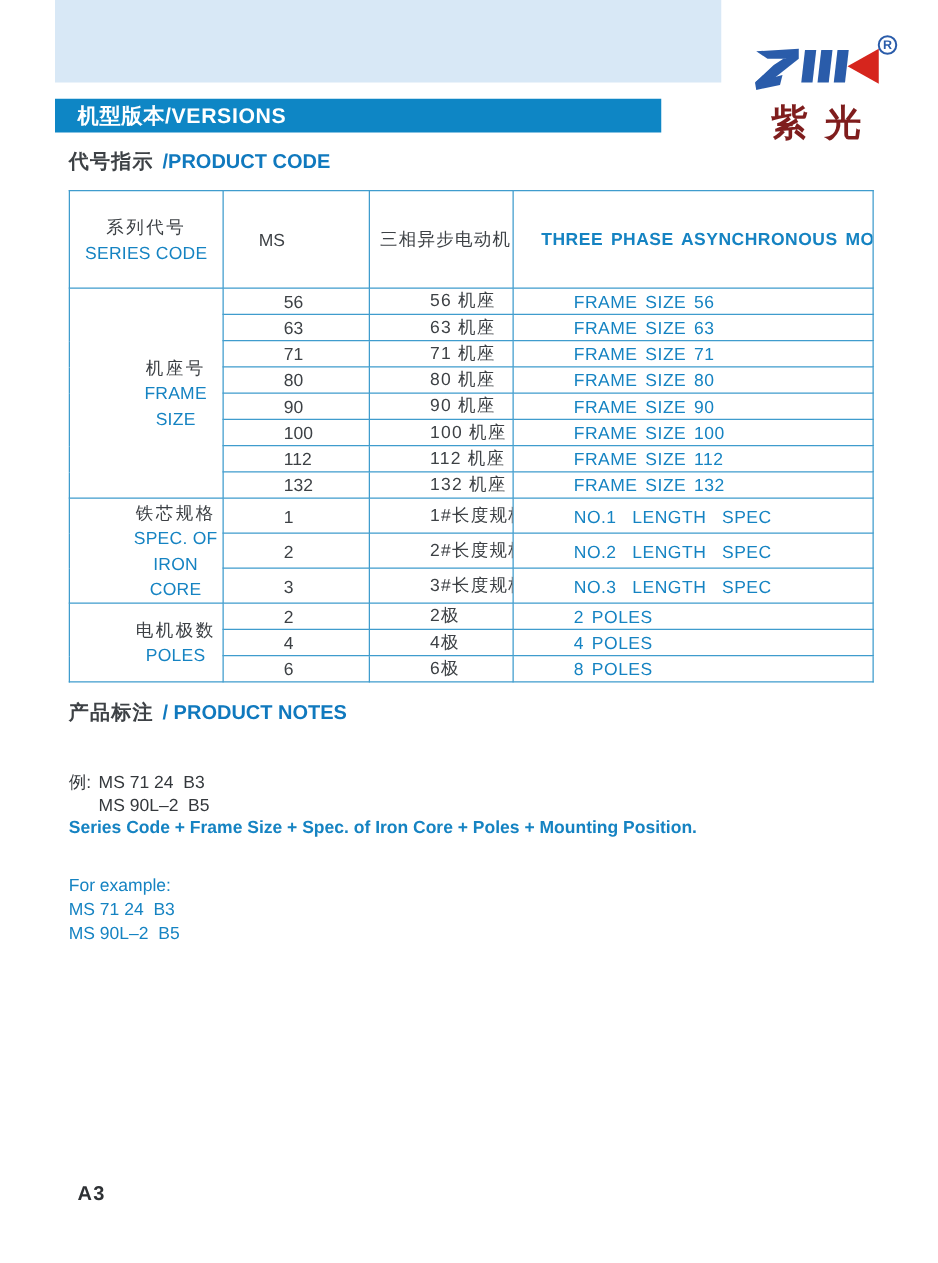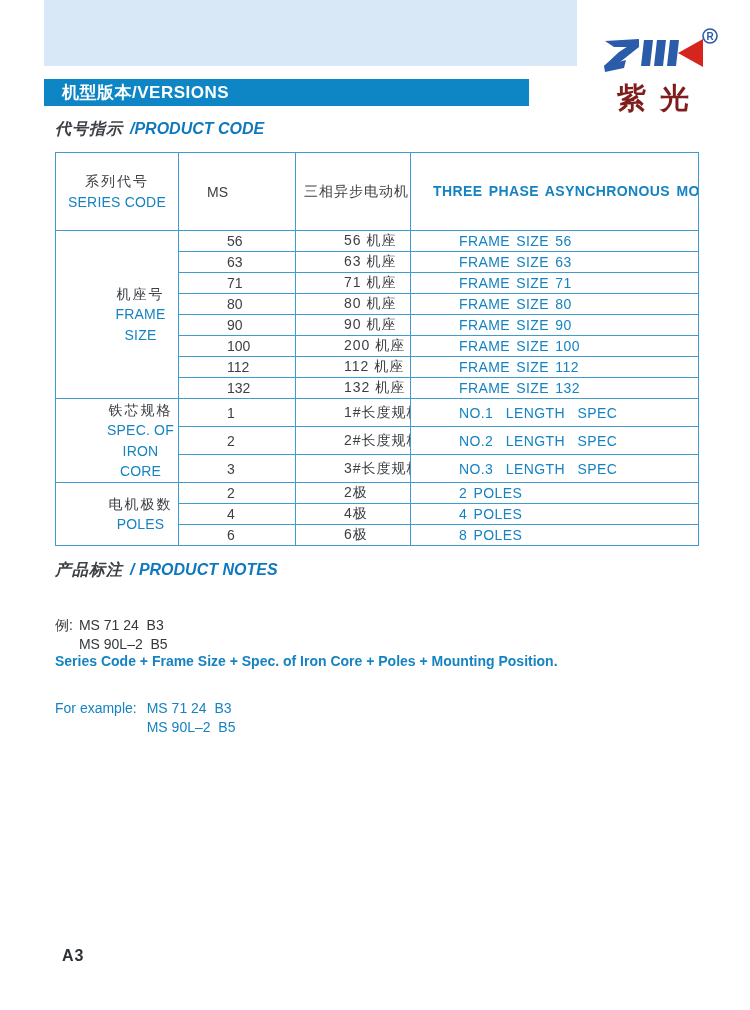--- a/index.html
+++ b/index.html
@@ -16,21 +16,21 @@
   }
   .banner span{color:#ffffff;font-weight:bold;font-size:17px;letter-spacing:0.5px;}
   
   .logo{position:absolute;left:585px;top:26px;width:140px;text-align:center;}
   .logo svg{display:block;margin:0 auto;}
   .brandname{
     margin-top:1px;font-weight:bold;font-size:29px;color:#7f1d1d;
     letter-spacing:14px;padding-left:10px;white-space:nowrap;
   }
   
-  .sec-title{position:absolute;left:55px;font-size:16px;font-weight:bold;white-space:nowrap;font-style:italic;}
+  .sec-title{position:absolute;left:55px;font-size:16px;font-weight:bold;white-space:nowrap;}
   .sec-title .zh{color:#3d4145;margin-right:7px;letter-spacing:1px;}
   .sec-title .en{color:#1079be;}
   #title-code{top:119px;}
   #title-notes{top:560px;}
   
   table.codes{
     position:absolute;left:55px;top:152px;width:643px;border-collapse:collapse;table-layout:fixed;
   }
   table.codes td{
     border:1px solid #3f9ccd;vertical-align:middle;box-sizing:border-box;
@@ -48,21 +48,21 @@
   
   .note-para{position:absolute;left:55px;top:592px;font-size:14px;white-space:nowrap;}
   .note-para .pre{color:#4d5256;letter-spacing:1px;}
   .note-para .bold{color:#34383c;font-weight:bold;letter-spacing:0.5px;}
   .example-block{position:absolute;display:flex;font-size:14px;line-height:19px;}
   #ex-zh{left:55px;top:616px;color:#34383c;}
   #ex-zh .lbl{margin-right:6px;}
   .example-block .vals div{white-space:pre;}
   .rule-en{position:absolute;left:55px;top:652px;font-size:14px;line-height:19px;color:#1583c2;}
   .rule-en .l2{font-weight:bold;}
-  #ex-en{left:55px;top:699px;color:#1583c2;}
+  #ex-en{left:55px;top:699px;color:#1583c2;flex-direction:column;}
   #ex-en .lbl{margin-right:10px;}
   
   .pageno{position:absolute;left:62px;top:947px;font-size:16px;font-weight:bold;color:#2e3134;letter-spacing:1px;text-align:center;}
 </style>
 </head>
 <body>
 
 <div class="page">
 
   <div class="topbox"></div>
@@ -137,21 +137,21 @@
           <td class="c-zh">80 机座</td>
           <td class="c-en">FRAME SIZE 80</td>
         </tr>
         <tr class="data">
           <td class="c-code">90</td>
           <td class="c-zh">90 机座</td>
           <td class="c-en">FRAME SIZE 90</td>
         </tr>
         <tr class="data">
           <td class="c-code">100</td>
-          <td class="c-zh">200 机座</td>
+          <td class="c-zh">100 机座</td>
           <td class="c-en">FRAME SIZE 100</td>
         </tr>
         <tr class="data">
           <td class="c-code">112</td>
           <td class="c-zh">112 机座</td>
           <td class="c-en">FRAME SIZE 112</td>
         </tr>
         <tr class="data">
           <td class="c-code">132</td>
           <td class="c-zh">132 机座</td>

